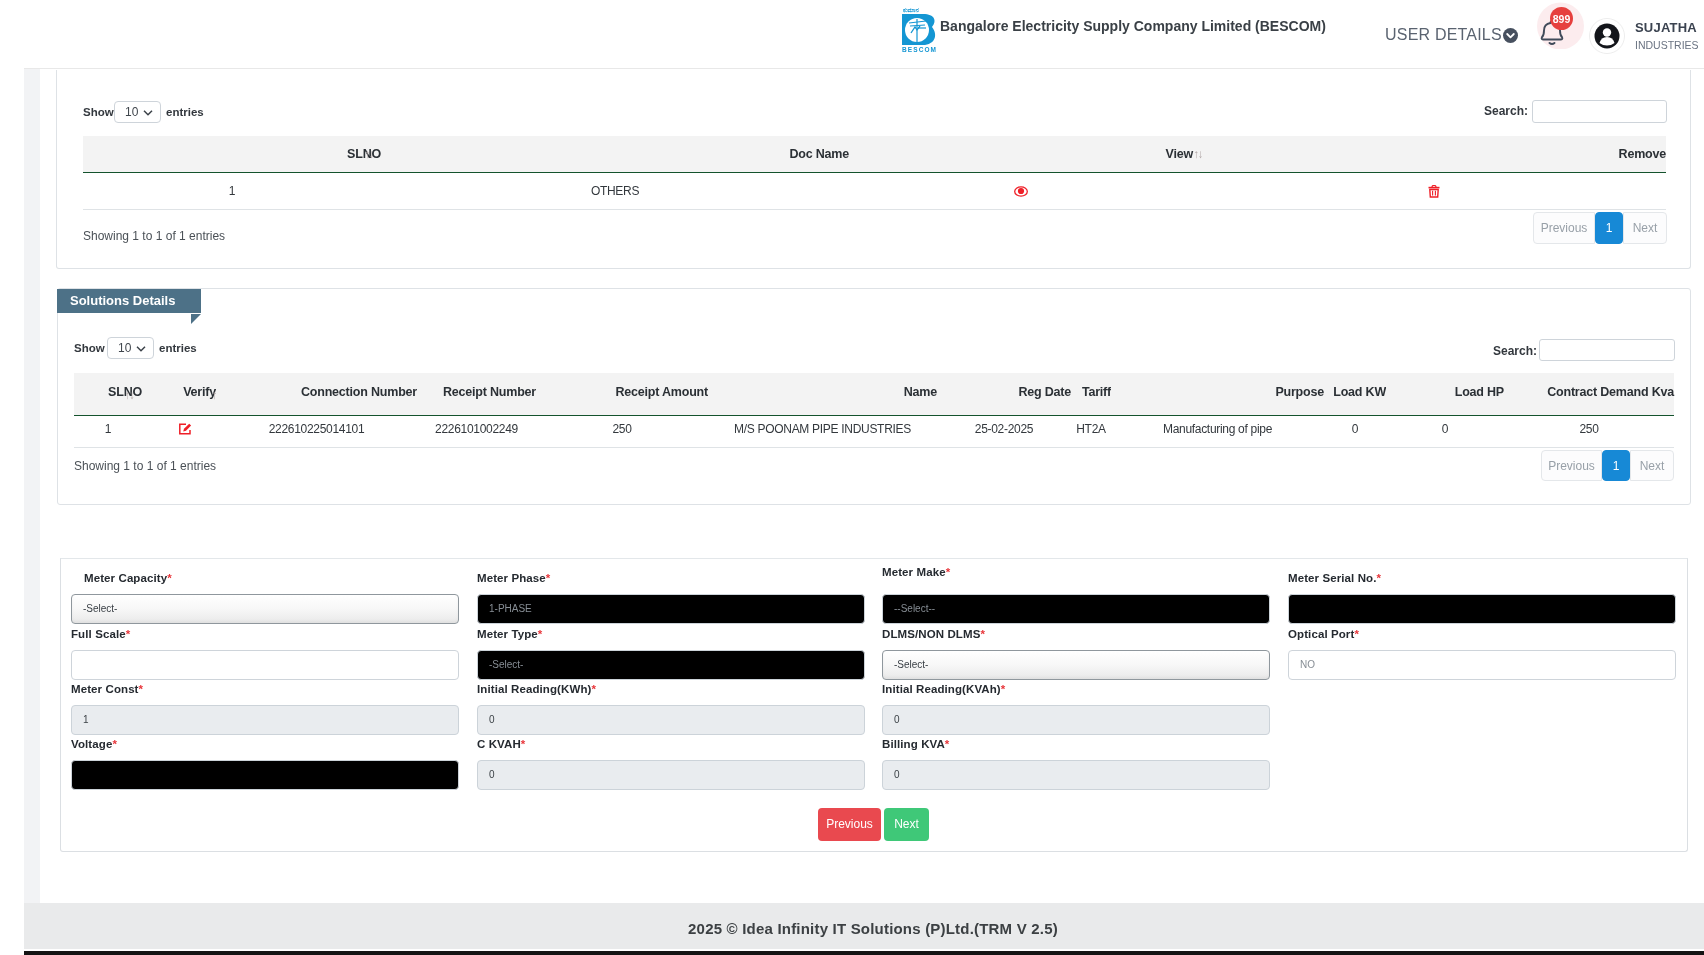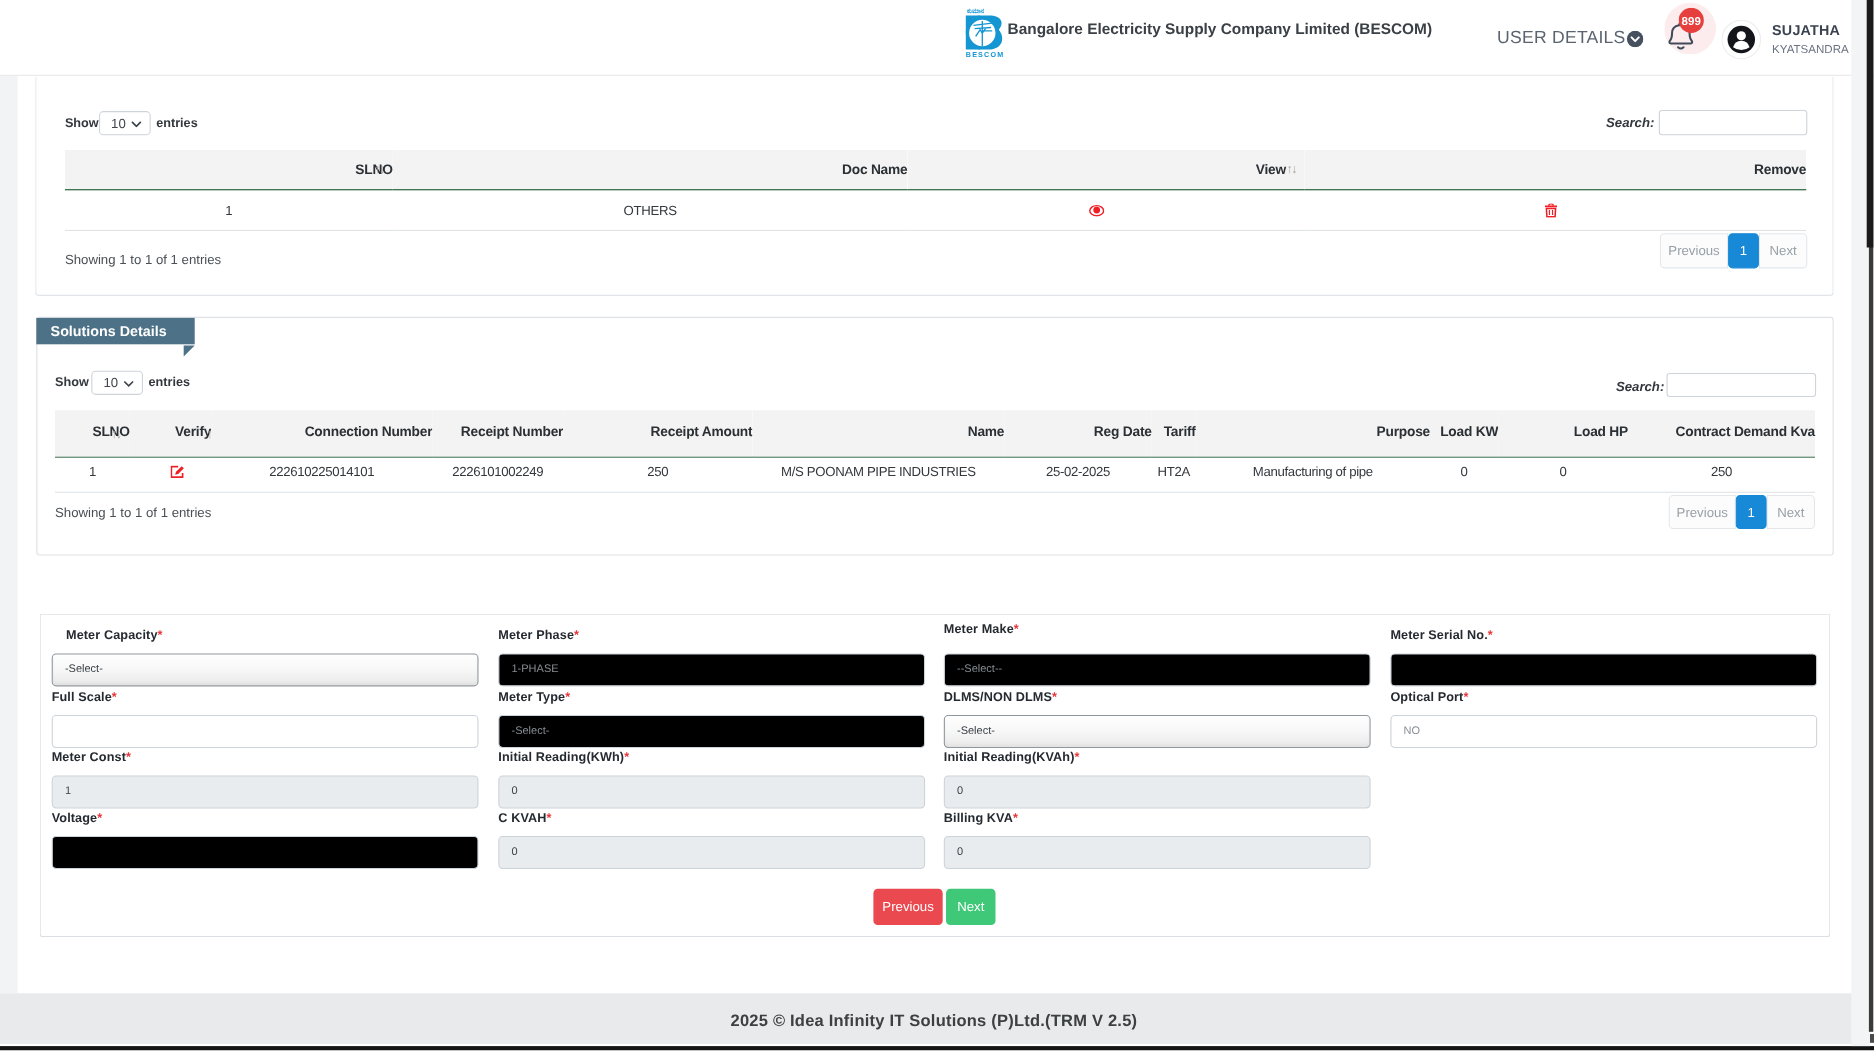--- a/index.html
+++ b/index.html
@@ -1,19 +1,19 @@
 <!DOCTYPE html>
 <html><head>
 <meta charset="utf-8">
 <style>
 * { margin:0; padding:0; box-sizing:border-box; }
 html,body { width:1704px; height:955px; overflow:hidden; background:#fff;
   font-family:"Liberation Sans", sans-serif; }
 .abs { position:absolute; }
-#page { position:relative; width:1481px; height:955px; }
+#page { position:relative; width:1481px; height:955px;margin-left:24px; }
 
 
 #header { position:absolute; left:0; top:0; width:1704px; height:69px; background:#fff;
   border-bottom:1px solid #e8e8e8; z-index:5; }
 #title { position:absolute; left:916px; top:18px; font-size:14px; font-weight:bold; color:#3a4046; letter-spacing:0; }
 #userdet { position:absolute; left:1361px; top:26px; font-size:16px; color:#5a6370; letter-spacing:0.2px; }
 #sujatha { position:absolute; left:1611px; top:20px; font-size:13px; font-weight:bold; color:#3b4350; letter-spacing:0.2px;}
 #kyats { position:absolute; left:1611px; top:38.5px; font-size:10.5px; color:#6a7382; letter-spacing:0;}
 
 
@@ -27,21 +27,21 @@
   color:#fff; font-size:13px; font-weight:bold; line-height:24px; padding-left:13px; }
 #ribtri { position:absolute; left:133px; top:25px; width:0; height:0;
   border-top:10px solid #4d7187; border-right:10px solid transparent; }
 
 
 .dtlen { position:absolute; font-size:11.5px; font-weight:bold; color:#33383e; }
 .lensel { position:absolute; border:1px solid #ced4da; border-radius:4px; background:#fff;
   font-size:12px; color:#40464d; }
 .lensel .v { position:absolute; left:10px; top:3px; }
 .lensel .c { position:absolute; right:7px; top:8px; } .lensel .c svg { display:block; }
-.dtsearchl { position:absolute; font-size:12px; font-weight:bold; color:#33383e;font-style:italic; }
+.dtsearchl { position:absolute; font-size:12px; font-weight:bold; color:#33383e; }
 .dtsearch { position:absolute; border:1px solid #ced4da; border-radius:3px; background:#fff; }
 .dtinfo { position:absolute; font-size:12px; color:#4a5056; }
 
 
 .pg { position:absolute; display:flex; }
 .pg .b { border:1px solid #e4e7ea; background:#fcfcfd; color:#98a0a8; font-size:12px;
   display:flex; align-items:center; justify-content:center; }
 .pg .b.first { border-radius:4px 0 0 4px; }
 .pg .b.last { border-radius:0 4px 4px 0; }
 .pg .act { background:#1789d6; border:1px solid #1789d6; color:#fff; border-radius:4px; z-index:2;}
@@ -134,21 +134,21 @@
     </div>
     <div id="avatar" class="abs" style="left:1565px; top:18px; width:36px; height:36px;">
       <svg width="36" height="36" viewBox="0 0 36 36">
         <circle cx="18" cy="18" r="17.5" fill="#fff" stroke="#ededed" stroke-width="1"></circle>
         <circle cx="18" cy="18" r="12.5" fill="#13151a"></circle>
         <circle cx="18" cy="14.5" r="4.2" fill="#fff"></circle>
         <path d="M10.5 25 q1.5 -6 7.5 -6 q6 0 7.5 6 a12.5 12.5 0 0 1 -15 0 Z" fill="#fff"></path>
       </svg>
     </div>
     <div id="sujatha">SUJATHA</div>
-    <div id="kyats">KYATSANDRA</div>
+    <div id="kyats">INDUSTRIES</div>
   </div>
 
   <div id="lstrip"></div>
 
   <div id="card1" class="card">
     <div class="dtlen" style="left:26px; top:36px;">Show</div>
     <div class="lensel" style="left:57px; top:31px; width:47px; height:22px;">
         <span class="v">10</span>
         <span class="c">
           <svg width="10" height="6" viewBox="0 0 10 6">

